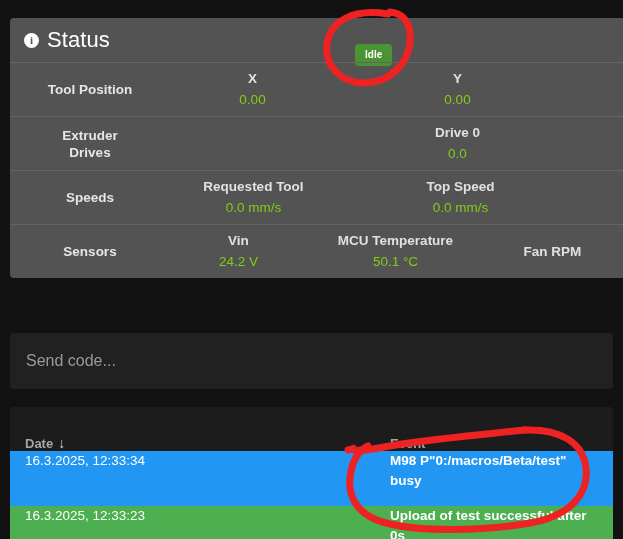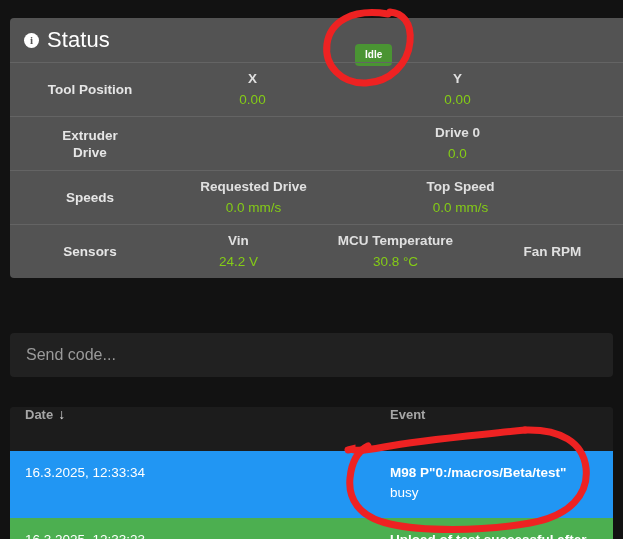--- a/index.html
+++ b/index.html
@@ -119,21 +119,21 @@
   .cols-speeds .scol { width: 207px; }
   .cols-sensors .scol { width: 157px; }
   .cols-sensors { padding-left: 10px; }
 
   
   .send-code {
     position: absolute;
     left: 10px;
     top: 333px;
     width: 603px;
-    height: 44px;
+    height: 56px;
     background: #212121;
     border-radius: 4px;
     box-sizing: border-box;
     display: flex;
     align-items: center;
     padding: 0 14px;
   }
   .send-code-input {
     width: 100%;
     background: transparent;
@@ -153,21 +153,21 @@
     position: absolute;
     left: 10px;
     top: 407px;
     width: 603px;
     background: #212121;
     border-radius: 4px 4px 0 0;
     overflow: hidden;
   }
   .log-head {
     display: flex;
-    align-items: flex-start;
+    align-items: flex-end;
     height: 44px;
     background: #1c1c1c;
   }
   .log-col-date { width: 370px; flex: none; padding-left: 15px; box-sizing: border-box; }
   .log-col-event { flex: 1; padding-left: 10px; box-sizing: border-box; }
   .log-head .log-col-date,
   .log-head .log-col-event {
     color: #a6a6a6;
     font-size: 13px;
     font-weight: bold;
@@ -176,21 +176,21 @@
     gap: 5px;
   }
   .sort-arrow {
     font-size: 14px;
     line-height: 13px;
     color: #d8d8d8;
   }
   .log-row {
     display: flex;
     align-items: flex-start;
-    padding: 12px 0 12px 0;
+    padding: 0 0 12px 0;
     min-height: 43px;
   }
   .log-row.blue { background: #2196f3; }
   .log-row.green { background: #4caf50; }
   .log-date {
     width: 370px;
     flex: none;
     padding-left: 15px;
     box-sizing: border-box;
     color: #ffffff;
@@ -200,21 +200,21 @@
   .log-event {
     flex: 1;
     padding-left: 10px;
     padding-right: 8px;
     box-sizing: border-box;
     color: #ffffff;
     font-size: 13.5px;
     line-height: 20px;
   }
   .log-event-title { font-weight: bold; }
-  .log-event-sub { font-weight: 400; }
+  .log-event-sub { font-weight: 700; }
 
   
   .annotations {
     position: absolute;
     left: 0;
     top: 0;
     width: 623px;
     height: 539px;
     pointer-events: none;
   }
@@ -244,35 +244,35 @@
       <div class="scol">
         <div class="scol-head"></div>
         <div class="scol-val">0</div>
       </div>
     </div>
   </div>
 
   <div class="srow">
     <div class="srow-label">
       <span>Extruder</span><br>
-      <span>Drive</span>
+      <span>Drives</span>
     </div>
     <div class="srow-cols cols-extruder">
       <div class="scol">
         <div class="scol-head">Drive 0</div>
         <div class="scol-val">0.0</div>
       </div>
     </div>
   </div>
 
   <div class="srow">
     <div class="srow-label">Speeds</div>
     <div class="srow-cols cols-speeds">
       <div class="scol">
-        <div class="scol-head">Requested Drive</div>
+        <div class="scol-head">Requested Tool</div>
         <div class="scol-val">0.0 mm/s</div>
       </div>
       <div class="scol">
         <div class="scol-head">Top Speed</div>
         <div class="scol-val">0.0 mm/s</div>
       </div>
       <div class="scol">
         <div class="scol-head">Volume</div>
         <div class="scol-val">0.0</div>
       </div>
@@ -281,21 +281,21 @@
 
   <div class="srow">
     <div class="srow-label">Sensors</div>
     <div class="srow-cols cols-sensors">
       <div class="scol">
         <div class="scol-head">Vin</div>
         <div class="scol-val">24.2 V</div>
       </div>
       <div class="scol">
         <div class="scol-head">MCU Temperature</div>
-        <div class="scol-val">30.8 °C</div>
+        <div class="scol-val">50.1 °C</div>
       </div>
       <div class="scol">
         <div class="scol-head">Fan RPM</div>
       </div>
     </div>
   </div>
 
 </div>
 
 <div class="send-code">

